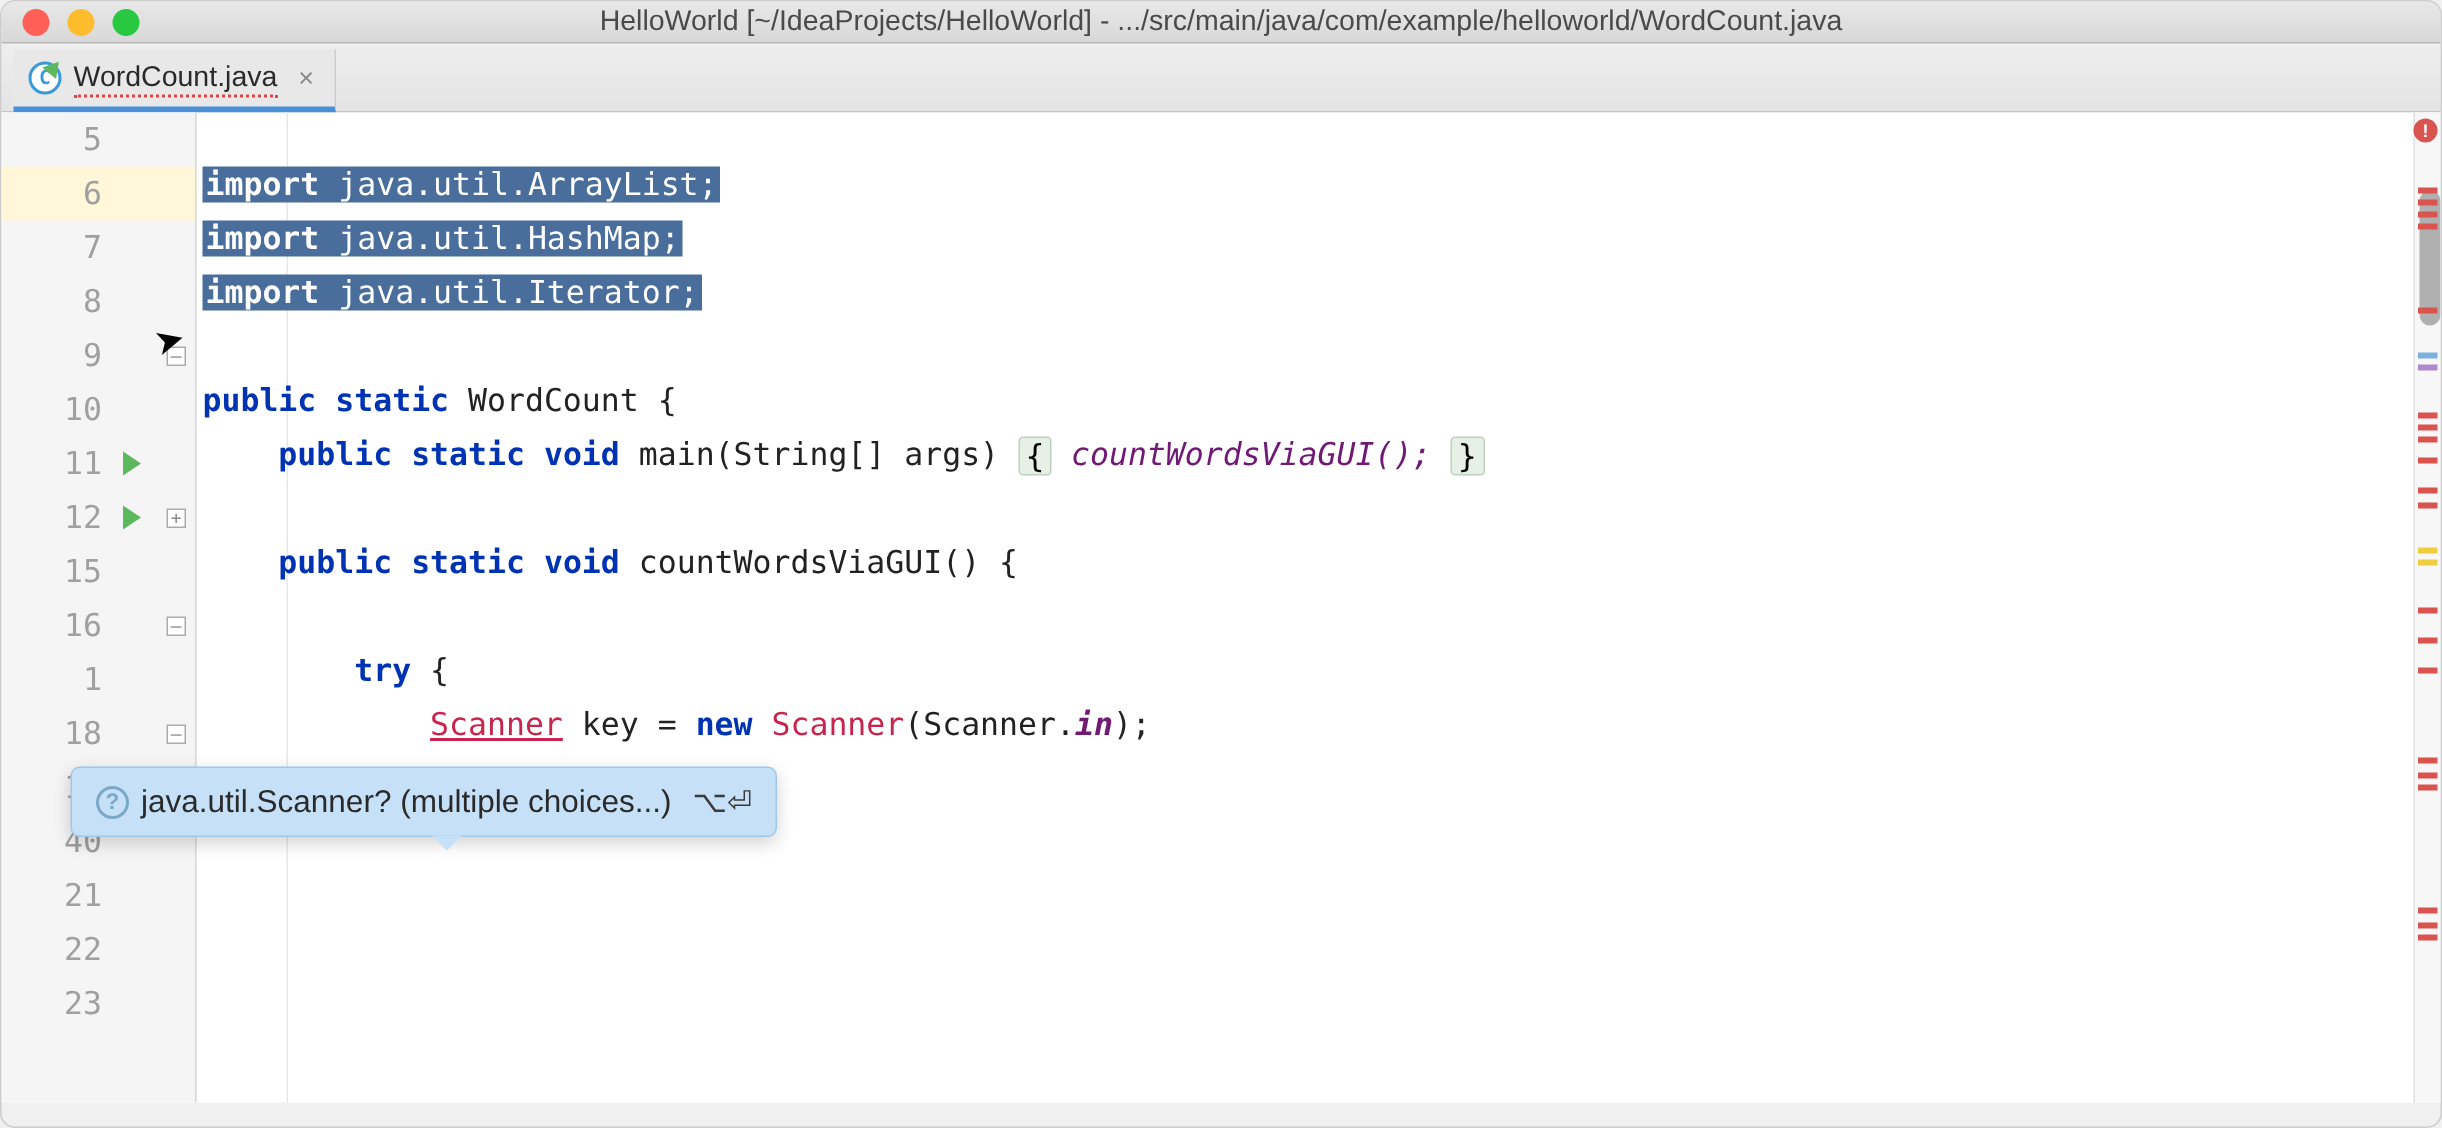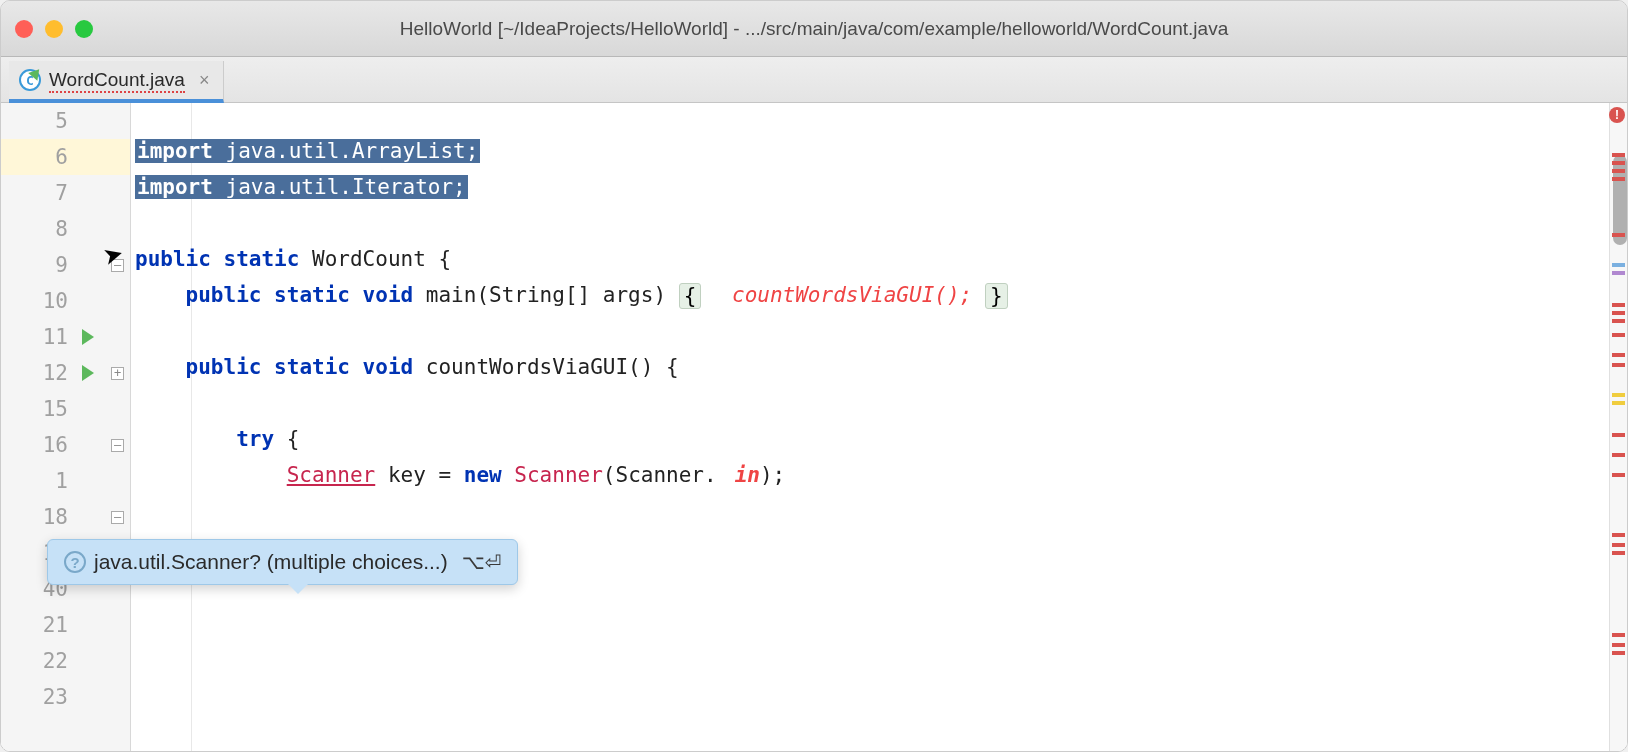--- a/index.html
+++ b/index.html
@@ -6,21 +6,21 @@
     body {
       font-family: -apple-system, BlinkMacSystemFont, "Segoe UI", sans-serif;
       background: #f0f0f0;
       width: 1628px;
       height: 752px;
       overflow: hidden;
       border-radius: 10px;
       border: 1px solid #ccc;
     }
     .titlebar {
-      height: 56px;
+      height: 28px;
       background: linear-gradient(to bottom, #e8e8e8, #d8d8d8);
       display: flex;
       align-items: center;
       padding: 4px 14px;
       border-bottom: 1px solid #b8b8b8;
       position: relative;
     }
     .traffic-lights {
       display: flex;
       gap: 12px;
@@ -158,21 +158,21 @@
     }
     .sel {
       background: #4a6e9b;
       color: #fff;
       padding: 0 2px;
     }
     .kw { color: #0033b3; font-weight: bold; }
     .kw-sel { color: #fff; font-weight: bold; }
     .txt { color: #222; }
     .fold-brace { background: #e6f0e6; border: 1px solid #c0d0c0; border-radius: 3px; padding: 0 4px; }
-    .italic { font-style: italic; color: #ef4444; margin-left: 18px; }
+    .italic { font-style: italic; color: #701a75; }
     .err { color: #c7254e; }
     .err-underline { text-decoration: underline; text-decoration-color: #c7254e; text-decoration-style: solid; }
     .line16-hl {
       position: absolute;
       left: 56px;
       width: 82px;
       height: 30px;
       background: #fff2c8;
       top: 3px;
       z-index: -1;
@@ -328,20 +328,21 @@
     <div class="gutter-row">22</div>
     <div class="gutter-row">23</div>
   </div>
 
   <span class="cursor-arrow">➤</span>
 
   <div class="code">
     <div class="vertical-guide vg1"></div>
     <div class="code-row"></div>
     <div class="code-row"><span class="sel"><span class="kw-sel">import</span><span> java.util.ArrayList;</span></span></div>
+    <div class="code-row"><span class="sel"><span class="kw-sel">import</span><span> java.util.HashMap;</span></span></div>
     <div class="code-row"><span class="sel"><span class="kw-sel">import</span><span> java.util.Iterator;</span></span></div>
     <div class="code-row"></div>
     <div class="code-row"><span class="kw">public </span><span class="kw">static </span><span class="txt">WordCount {</span></div>
     <div class="code-row"><span>    </span><span class="kw">public </span><span class="kw">static </span><span class="kw">void </span><span class="txt">main(String[] args) </span><span class="fold-brace">{</span><span class="italic"> countWordsViaGUI(); </span><span class="fold-brace">}</span></div>
     <div class="code-row"></div>
     <div class="code-row"><span class="line16-hl"></span><span>    </span><span class="kw">public</span><span> </span><span class="kw">static </span><span class="kw">void </span><span class="txt">countWordsViaGUI() {</span></div>
     <div class="code-row"></div>
     <div class="code-row"><span>        </span><span class="kw">try </span><span class="txt">{</span></div>
     <div class="code-row"><span>            </span><span class="err err-underline">Scanner</span><span class="txt"> key = </span><span class="kw">new </span><span class="err">Scanner</span><span class="txt">(Scanner.</span><span class="italic kw">in</span><span class="txt">);</span></div>
     <div class="code-row"></div>

